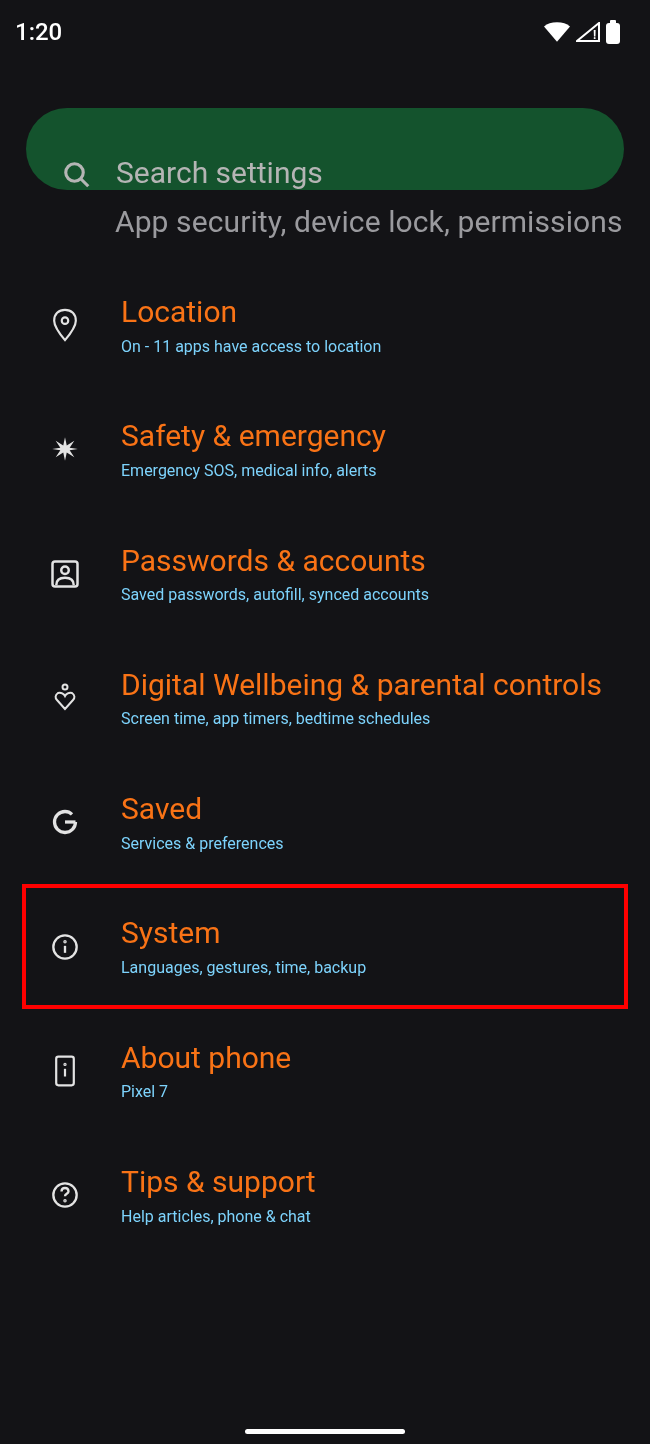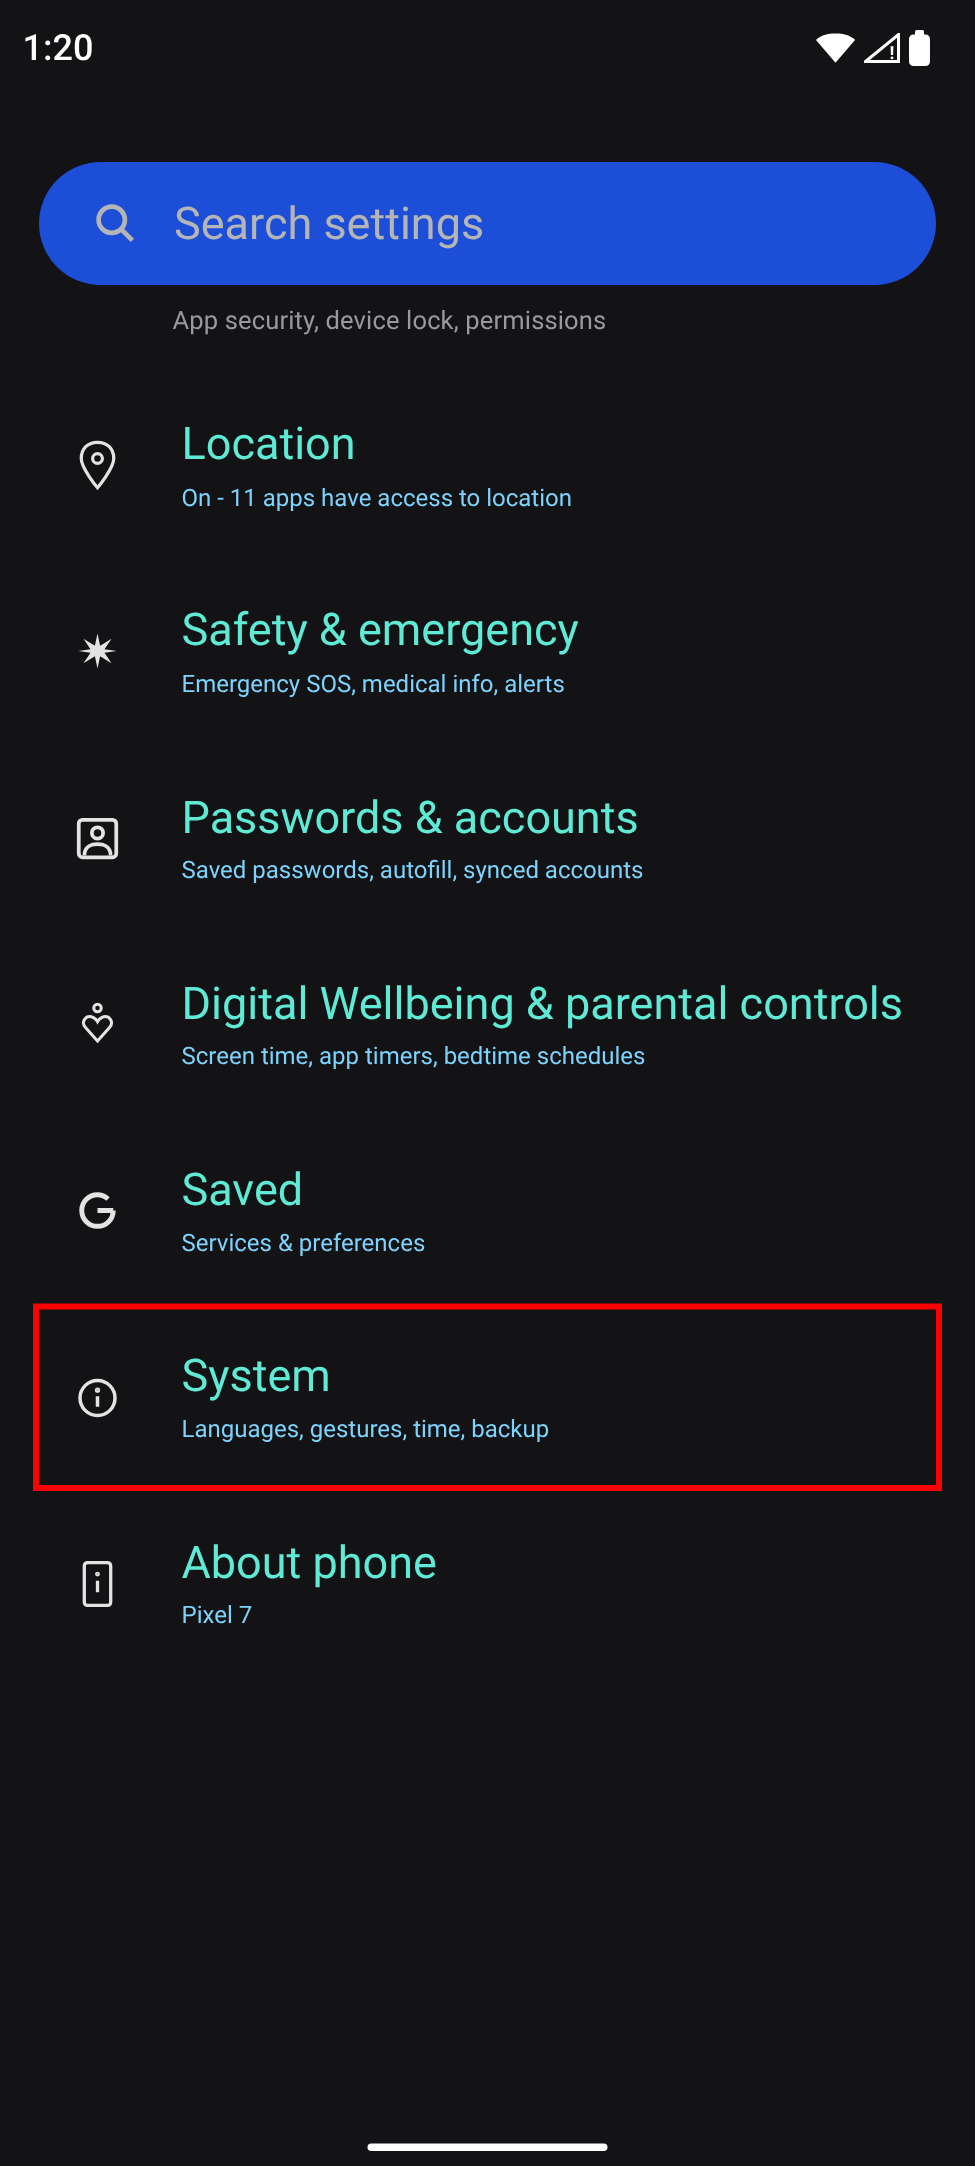--- a/index.html
+++ b/index.html
@@ -25,40 +25,40 @@
       color: #fff;
     }
     .status-icons {
       display: flex;
       align-items: center;
       gap: 6px;
     }
     .status-icons svg { display: block; }
     .search-bar {
       margin: 48px 26px 0 26px;
-      background: #1d4ed8;
+      background: #14532d;
       border-radius: 42px;
       height: 82px;
       display: flex;
-      align-items: center;
+      align-items: flex-end;
       padding: 0 36px;
       gap: 24px;
     }
     .search-placeholder {
       font-size: 30px;
       color: #b5b5b5;
       font-weight: 400;
     }
     .list {
       margin-top: 0;
     }
     .fragment {
       padding: 16px 0 22px 115px;
       color: #9a9a9e;
-      font-size: 17px;
+      font-size: 30px;
       letter-spacing: 0.1px;
       position: relative;
       top: -2px;
     }
     .item {
       display: flex;
       align-items: center;
       padding: 30px 30px 30px 50px;
       gap: 41px;
       position: relative;
@@ -79,21 +79,21 @@
       flex-shrink: 0;
     }
     .text-wrap {
       display: flex;
       flex-direction: column;
       gap: 6px;
       flex: 1;
     }
     .title {
       font-size: 30px;
-      color: #5eead4;
+      color: #f97316;
       font-weight: 400;
       line-height: 1.25;
     }
     .subtitle {
       font-size: 16px;
       color: #7dd3fc;
       line-height: 1.3;
     }
     .nav-bar {
       position: absolute;
@@ -224,16 +224,29 @@
           <line x1="10" y1="13" x2="10" y2="20"></line>
           <circle cx="10" cy="9" r="0.5" fill="#e3e3e3"></circle>
         </svg>
     </div>
     <div class="text-wrap">
       <div class="title">About phone</div>
       <div class="subtitle">Pixel 7</div>
     </div>
   </div>
 
+  <div class="item">
+    <div class="icon-wrap">
+      <svg width="28" height="28" viewBox="0 0 24 24" fill="none" stroke="#e3e3e3" stroke-width="2">
+          <circle cx="12" cy="12" r="10"></circle>
+          <path d="M9 9 C9 7 10 6 12 6 C14 6 15 7 15 9 C15 11 12 11 12 13"></path>
+          <circle cx="12" cy="17" r="0.5" fill="#e3e3e3"></circle>
+        </svg>
+    </div>
+    <div class="text-wrap">
+      <div class="title">Tips &amp; support</div>
+      <div class="subtitle">Help articles, phone &amp; chat</div>
+    </div>
+  </div>
 
 </div>
 
 <div class="nav-bar"></div>
 
 </body></html>

